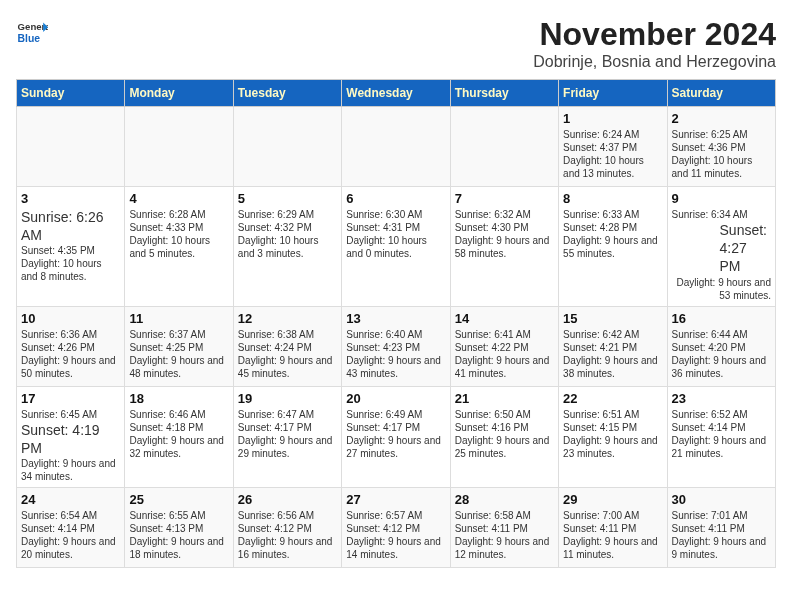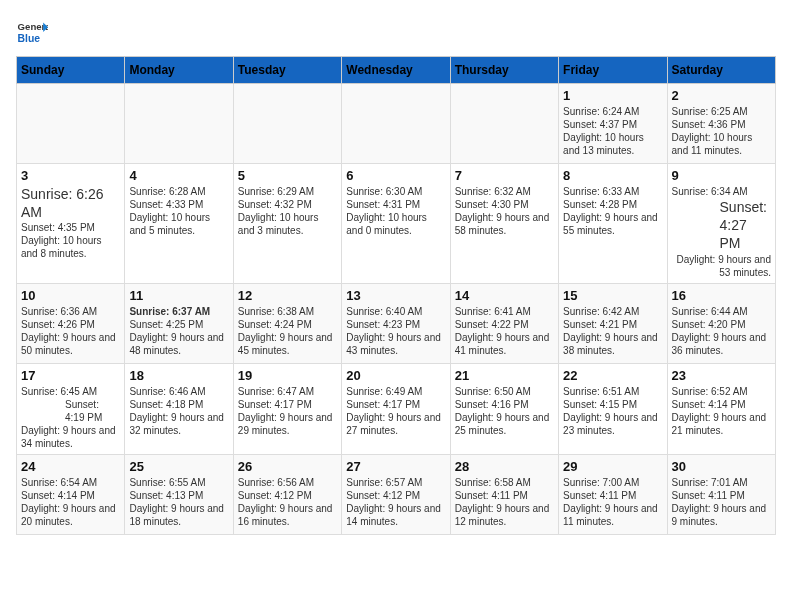--- a/index.html
+++ b/index.html
@@ -37,21 +37,21 @@
       font-size: 16px;
       color: #444;
     }
     table {
       width: 100%;
       border-collapse: collapse;
       table-layout: fixed;
     }
     thead tr th {
       background: #1565c0;
-      color: #000000;
+      color: #fef9c3;
       font-size: 12px;
       font-weight: bold;
       padding: 6px 4px;
       text-align: left;
       border: 1px solid #ccc;
     }
     tbody tr td {
       vertical-align: top;
       font-size: 10px;
       color: #333;
@@ -80,20 +80,24 @@
 </head>
 <body>
 
 <div class="header-area">
   <div class="logo">
     <svg class="logo-icon" viewBox="0 0 40 40">
       <text x="2" y="18" font-size="12" font-weight="bold" fill="#333">General</text>
       <text x="2" y="32" font-size="13" font-weight="bold" fill="#1565c0">Blue</text>
       <polygon points="34,8 40,14 34,20" fill="#1a7fd4"></polygon>
     </svg>
+  </div>
+  <div class="title-area">
+    <div class="main-title">November 2024</div>
+    <div class="subtitle">Dobrinje, Bosnia and Herzegovina</div>
   </div>
 </div>
 
 <table>
   <thead>
     <tr>
       <th>Sunday</th>
       <th>Monday</th>
       <th>Tuesday</th>
       <th>Wednesday</th>
@@ -168,21 +172,21 @@
       </tr>
       <tr>
         <td>
           <span class="day-num">10</span>
           <span style="display: block; font-size: 10px; line-height: 1.3;">Sunrise: 6:36 AM</span>
           <span style="display: block; font-size: 10px; line-height: 1.3;">Sunset: 4:26 PM</span>
           <span style="display: block; font-size: 10px; line-height: 1.3;">Daylight: 9 hours and 50 minutes.</span>
         </td>
         <td>
           <span class="day-num">11</span>
-          <span style="display: block; font-size: 10px; line-height: 1.3; font-weight: bold;">Sunrise: 6:37 AM</span>
+          <span style="display: block; font-size: 10px; line-height: 1.3;">Sunrise: 6:37 AM</span>
           <span style="display: block; font-size: 10px; line-height: 1.3;">Sunset: 4:25 PM</span>
           <span style="display: block; font-size: 10px; line-height: 1.3;">Daylight: 9 hours and 48 minutes.</span>
         </td>
         <td>
           <span class="day-num">12</span>
           <span style="display: block; font-size: 10px; line-height: 1.3;">Sunrise: 6:38 AM</span>
           <span style="display: block; font-size: 10px; line-height: 1.3;">Sunset: 4:24 PM</span>
           <span style="display: block; font-size: 10px; line-height: 1.3;">Daylight: 9 hours and 45 minutes.</span>
         </td>
         <td>
@@ -207,21 +211,21 @@
           <span class="day-num">16</span>
           <span style="display: block; font-size: 10px; line-height: 1.3;">Sunrise: 6:44 AM</span>
           <span style="display: block; font-size: 10px; line-height: 1.3;">Sunset: 4:20 PM</span>
           <span style="display: block; font-size: 10px; line-height: 1.3;">Daylight: 9 hours and 36 minutes.</span>
         </td>
       </tr>
       <tr>
         <td>
           <span class="day-num">17</span>
           <span style="display: block; font-size: 10px; line-height: 1.3;">Sunrise: 6:45 AM</span>
-          <span style="display: block; font-size: 10px; line-height: 1.3; margin-left: 44px;">Sunset: 4:19 PM</span>
+          <span style="display: block; font-size: 14px; line-height: 1.3;">Sunset: 4:19 PM</span>
           <span style="display: block; font-size: 10px; line-height: 1.3;">Daylight: 9 hours and 34 minutes.</span>
         </td>
         <td>
           <span class="day-num">18</span>
           <span style="display: block; font-size: 10px; line-height: 1.3;">Sunrise: 6:46 AM</span>
           <span style="display: block; font-size: 10px; line-height: 1.3;">Sunset: 4:18 PM</span>
           <span style="display: block; font-size: 10px; line-height: 1.3;">Daylight: 9 hours and 32 minutes.</span>
         </td>
         <td>
           <span class="day-num">19</span>

